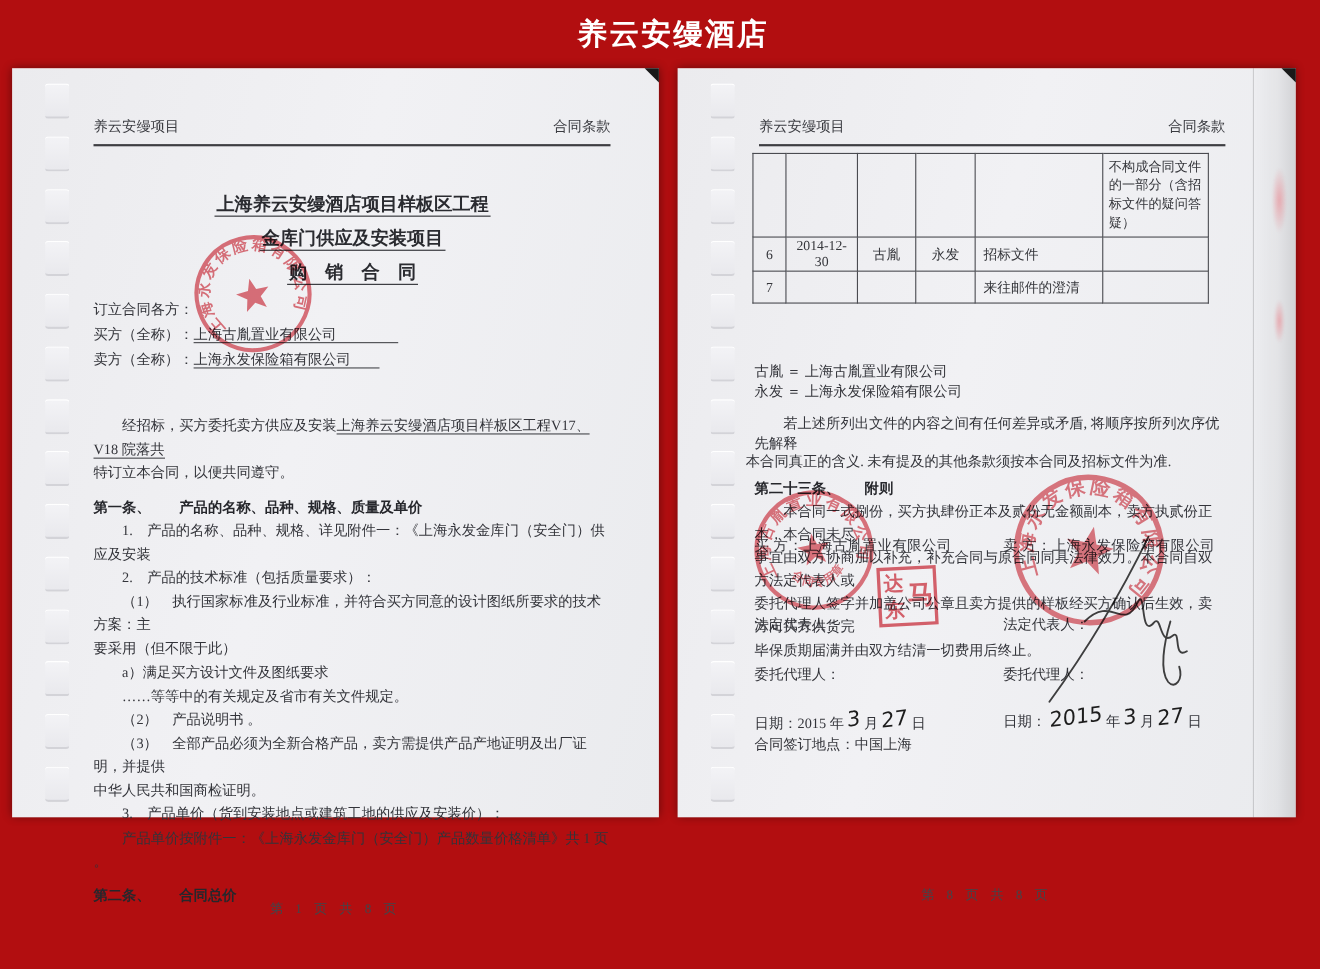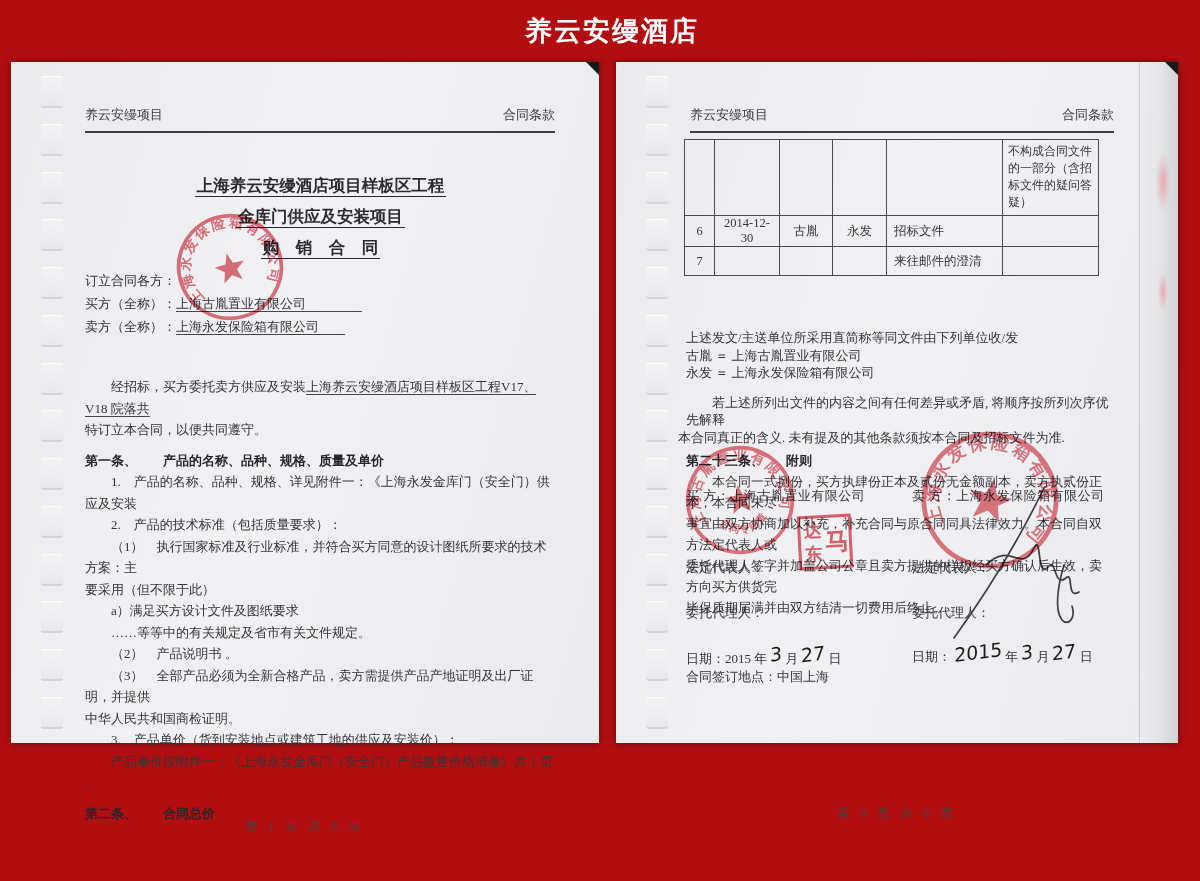--- a/index.html
+++ b/index.html
@@ -217,21 +217,20 @@
         <td></td>
         <td></td>
         <td></td>
         <td class="doc">来往邮件的澄清</td>
         <td></td>
       </tr>
     </tbody>
       </table>
 
     <div class="p8flow">
-      <div class="tight">上述发文/主送单位所采用直简称等同文件由下列单位收/发</div>
       <div class="tight">古胤 ＝ 上海古胤置业有限公司</div>
       <div class="tight">永发 ＝ 上海永发保险箱有限公司</div>
       <div class="in1">若上述所列出文件的内容之间有任何差异或矛盾, 将顺序按所列次序优先解释</div>
       <div class="in2">本合同真正的含义. 未有提及的其他条款须按本合同及招标文件为准.</div>
       <div class="s23">
         <span>第二十三条、</span><span class="sp"></span><span>附则</span>
       </div>
       <div class="b21 ind" style="text-indent:26px;">本合同一式捌份，买方执肆份正本及贰份无金额副本，卖方执贰份正本，本合同未尽</div>
       <div class="b21">事宜由双方协商加以补充，补充合同与原合同同具法律效力。本合同自双方法定代表人或</div>
       <div class="b21">委托代理人签字并加盖公司公章且卖方提供的样板经买方确认后生效，卖方向买方供货完</div>

